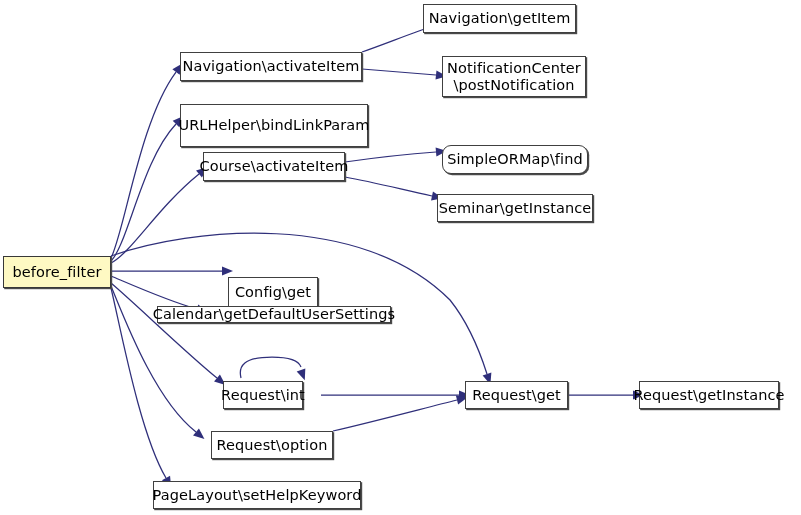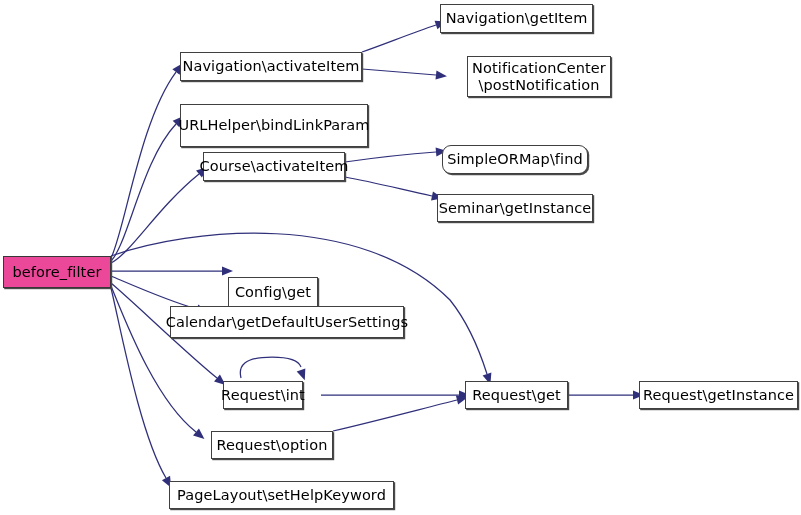--- a/index.html
+++ b/index.html
@@ -34,21 +34,21 @@
     align-items: center;
     justify-content: center;
     text-align: center;
     font-size: 14.5px;
     line-height: 1.12;
     white-space: pre-line;
     letter-spacing: 0.1px;
     box-shadow: 1.2px 1.2px 0 0 #4a4a4a;
   }
   .node.root {
-    background: #ec4899;
+    background: #fef9c3;
     border-color: #383838;
   }
   .node span {
     display: block;
     padding: 0 4px;
   }
 </style>
 </head>
 <body>
 
@@ -85,28 +85,28 @@
       <path d="M321,395 L459,395" fill="none" stroke="#2f2f7a" stroke-width="1.25"></path>
       <polygon points="0,-4.6 11,0 0,4.6" fill="#2f2f7a" transform="translate(459,395) rotate(0)"></polygon>
       <path d="M333,431 C372,422 421,409 457,400" fill="none" stroke="#2f2f7a" stroke-width="1.25"></path>
       <polygon points="0,-4.6 11,0 0,4.6" fill="#2f2f7a" transform="translate(457,400) rotate(-14)"></polygon>
       <path d="M568,395 L633,395" fill="none" stroke="#2f2f7a" stroke-width="1.25"></path>
       <polygon points="0,-4.6 11,0 0,4.6" fill="#2f2f7a" transform="translate(633,395) rotate(0)"></polygon>
     </svg>
   <div id="node-layer">
       <div class="node root" style="left: 3px; top: 256px; width: 108px; height: 32px;"><span>before_filter</span></div>
       <div class="node" style="left: 180px; top: 52px; width: 182px; height: 29px;"><span>Navigation\activateItem</span></div>
-      <div class="node" style="left: 440px; top: 4px; width: 153px; height: 29px;"><span>Navigation\getItem</span></div>
-      <div class="node" style="left: 442px; top: 56px; width: 144px; height: 41px; margin-left: 25px;"><span>NotificationCenter
+      <div class="node" style="left: 423px; top: 4px; width: 153px; height: 29px;"><span>Navigation\getItem</span></div>
+      <div class="node" style="left: 442px; top: 56px; width: 144px; height: 41px;"><span>NotificationCenter
 \postNotification</span></div>
       <div class="node" style="left: 180px; top: 104px; width: 188px; height: 43px;"><span>URLHelper\bindLinkParam</span></div>
       <div class="node" style="left: 203px; top: 152px; width: 142px; height: 29px;"><span>Course\activateItem</span></div>
       <div class="node" style="left: 442px; top: 145px; width: 146px; height: 29px; border-radius: 9px;"><span>SimpleORMap\find</span></div>
       <div class="node" style="left: 437px; top: 194px; width: 156px; height: 28px;"><span>Seminar\getInstance</span></div>
       <div class="node" style="left: 228px; top: 256px; width: 90px; height: 31px; margin-top: 21px;"><span>Config\get</span></div>
-      <div class="node" style="left: 170px; top: 306px; width: 234px; height: 32px;"><span>Calendar\getDefaultUserSettings</span></div>
+      <div class="node" style="left: 157px; top: 306px; width: 234px; height: 17px;"><span>Calendar\getDefaultUserSettings</span></div>
       <div class="node" style="left: 223px; top: 381px; width: 80px; height: 28px;"><span>Request\int</span></div>
       <div class="node" style="left: 465px; top: 381px; width: 103px; height: 28px;"><span>Request\get</span></div>
-      <div class="node" style="left: 639px; top: 381px; width: 159px; height: 28px;"><span>Request\getInstance</span></div>
+      <div class="node" style="left: 639px; top: 381px; width: 140px; height: 28px;"><span>Request\getInstance</span></div>
       <div class="node" style="left: 211px; top: 431px; width: 122px; height: 28px;"><span>Request\option</span></div>
-      <div class="node" style="left: 169px; top: 481px; width: 225px; height: 28px;"><span>PageLayout\setHelpKeyword</span></div>
+      <div class="node" style="left: 153px; top: 481px; width: 208px; height: 28px;"><span>PageLayout\setHelpKeyword</span></div>
     </div>
 </div>
 
 </body></html>

